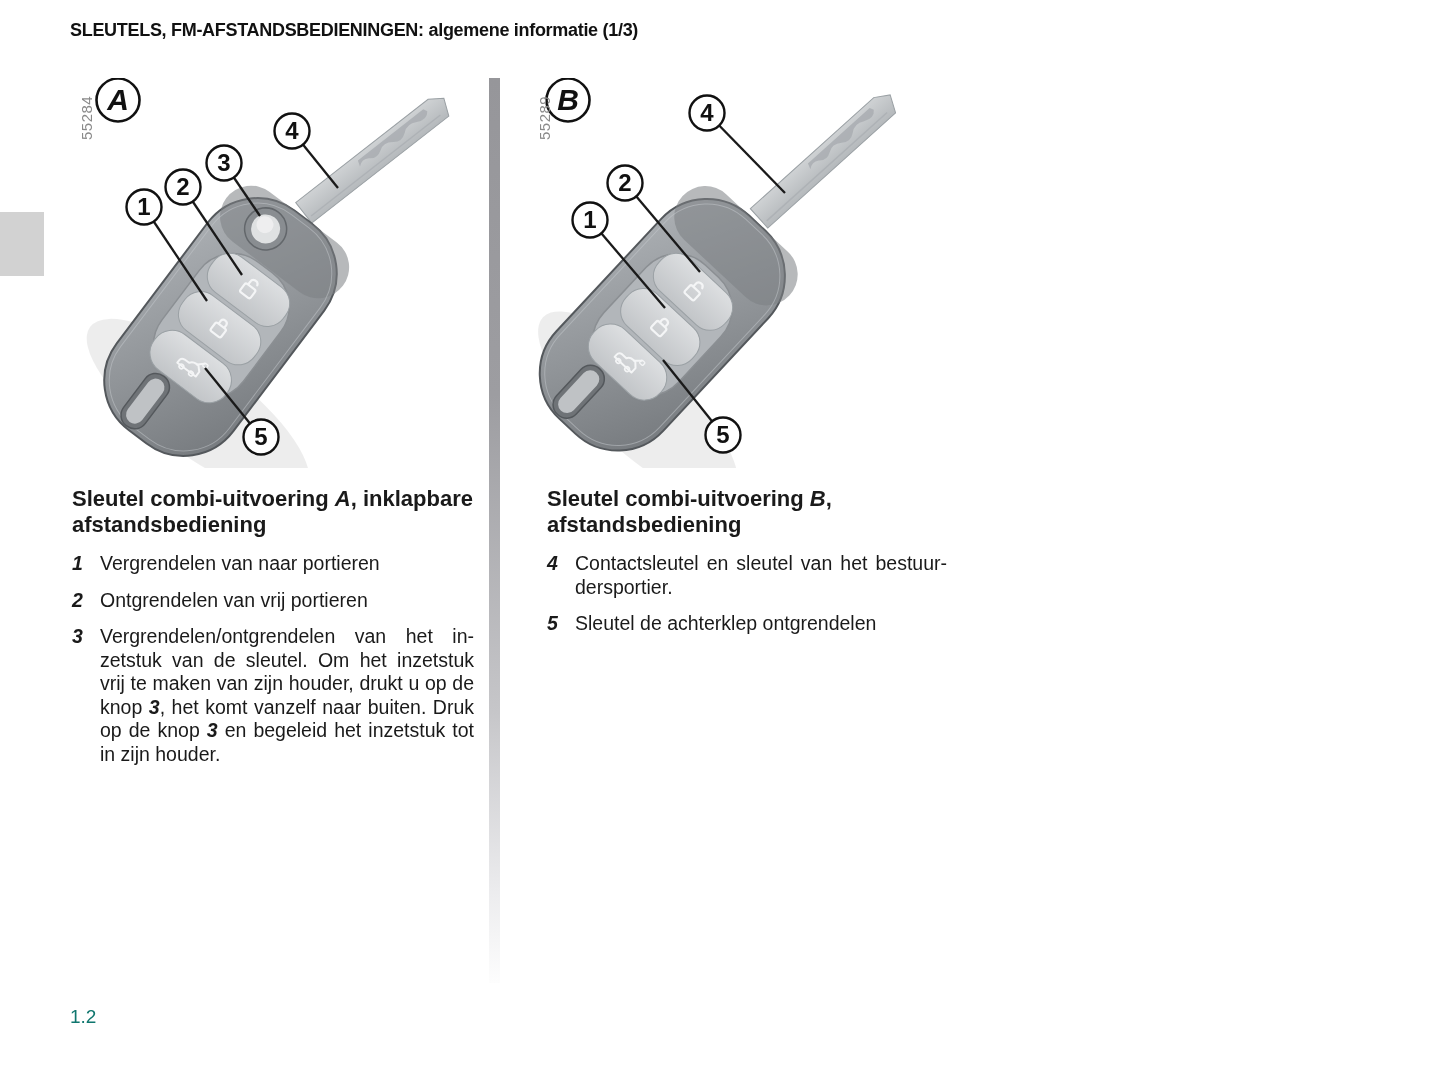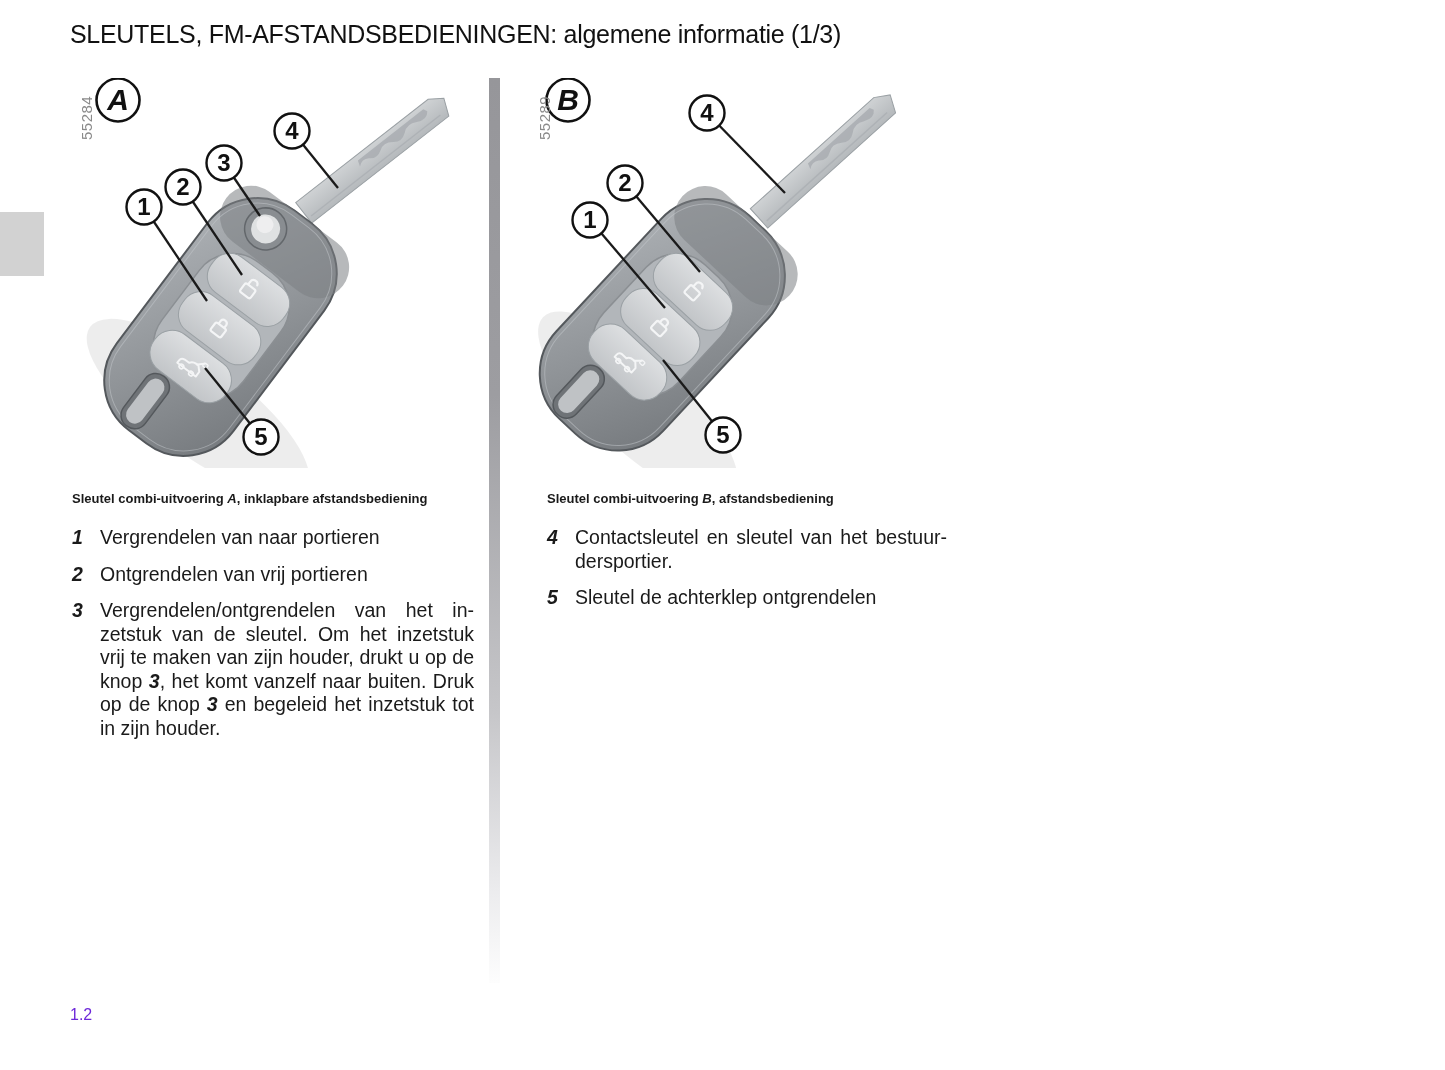--- a/index.html
+++ b/index.html
@@ -3,44 +3,44 @@
 <meta charset="utf-8">
 <style>
   html,body{margin:0;padding:0;background:#ffffff;}
   .page{
     position:relative;width:1445px;height:1070px;background:#ffffff;overflow:hidden;
     font-family:"Liberation Sans","DejaVu Sans",sans-serif;color:#1a1a1a;
   }
   .section-tab{position:absolute;left:0;top:212px;width:44px;height:64px;background:#d2d2d2;}
   .title{
     position:absolute;left:70px;top:20px;margin:0;
-    font-size:25px;font-weight:normal;letter-spacing:-0.3px;color:#111;white-space:nowrap;
+    font-size:18px;font-weight:bold;letter-spacing:-0.3px;color:#111;white-space:nowrap;
   }
   .fig{position:absolute;margin:0;padding:0;}
   .fig-a{left:70px;top:78px;width:400px;height:390px;}
   .fig-b{left:528px;top:78px;width:385px;height:390px;}
   .photo-id{
     position:absolute;left:8px;top:62px;
     transform:rotate(-90deg);transform-origin:left top;
     font-size:15px;color:#8a8a8a;letter-spacing:0.5px;white-space:nowrap;
   }
   .divider{
     position:absolute;left:489px;top:78px;width:11px;height:905px;
     background:linear-gradient(to bottom,#96969a 0%,#9d9da1 35%,#c6c6c9 70%,#ececee 90%,#fdfdfd 100%);
   }
   .col{position:absolute;}
   .col-a{left:72px;top:486px;width:402px;}
   .col-b{left:527px;top:486px;width:400px;margin-left:20px;}
-  .sec-heading{font-size:13px;font-weight:bold;line-height:26px;margin:0 0 14px 0;color:#1a1a1a;}
+  .sec-heading{font-size:22px;font-weight:bold;line-height:26px;margin:0 0 14px 0;color:#1a1a1a;}
   .it{font-style:italic;}
   .bi{font-style:italic;font-weight:bold;}
   .item{display:flex;margin-bottom:13px;font-size:19.5px;}
   .item-num{font-weight:bold;font-style:italic;width:28px;flex:none;line-height:23.5px;}
   .item-body{flex:1;text-align:justify;line-height:23.5px;}
-  .page-number{position:absolute;left:70px;top:1006px;font-size:16px;color:#6d28d9;}
+  .page-number{position:absolute;left:70px;top:1006px;font-size:19px;color:#0f766e;}
   .callout circle{fill:#ffffff;stroke:#111111;stroke-width:2.4px;}
   .callout text{
     fill:#111111;font-weight:bold;font-size:24px;text-anchor:middle;
     font-family:"Liberation Sans","DejaVu Sans",sans-serif;
   }
   .variant-badge circle{fill:#ffffff;stroke:#111111;stroke-width:2.6px;}
   .variant-badge text{
     fill:#111111;font-weight:bold;font-style:italic;font-size:30px;text-anchor:middle;
     font-family:"Liberation Sans","DejaVu Sans",sans-serif;
   }

